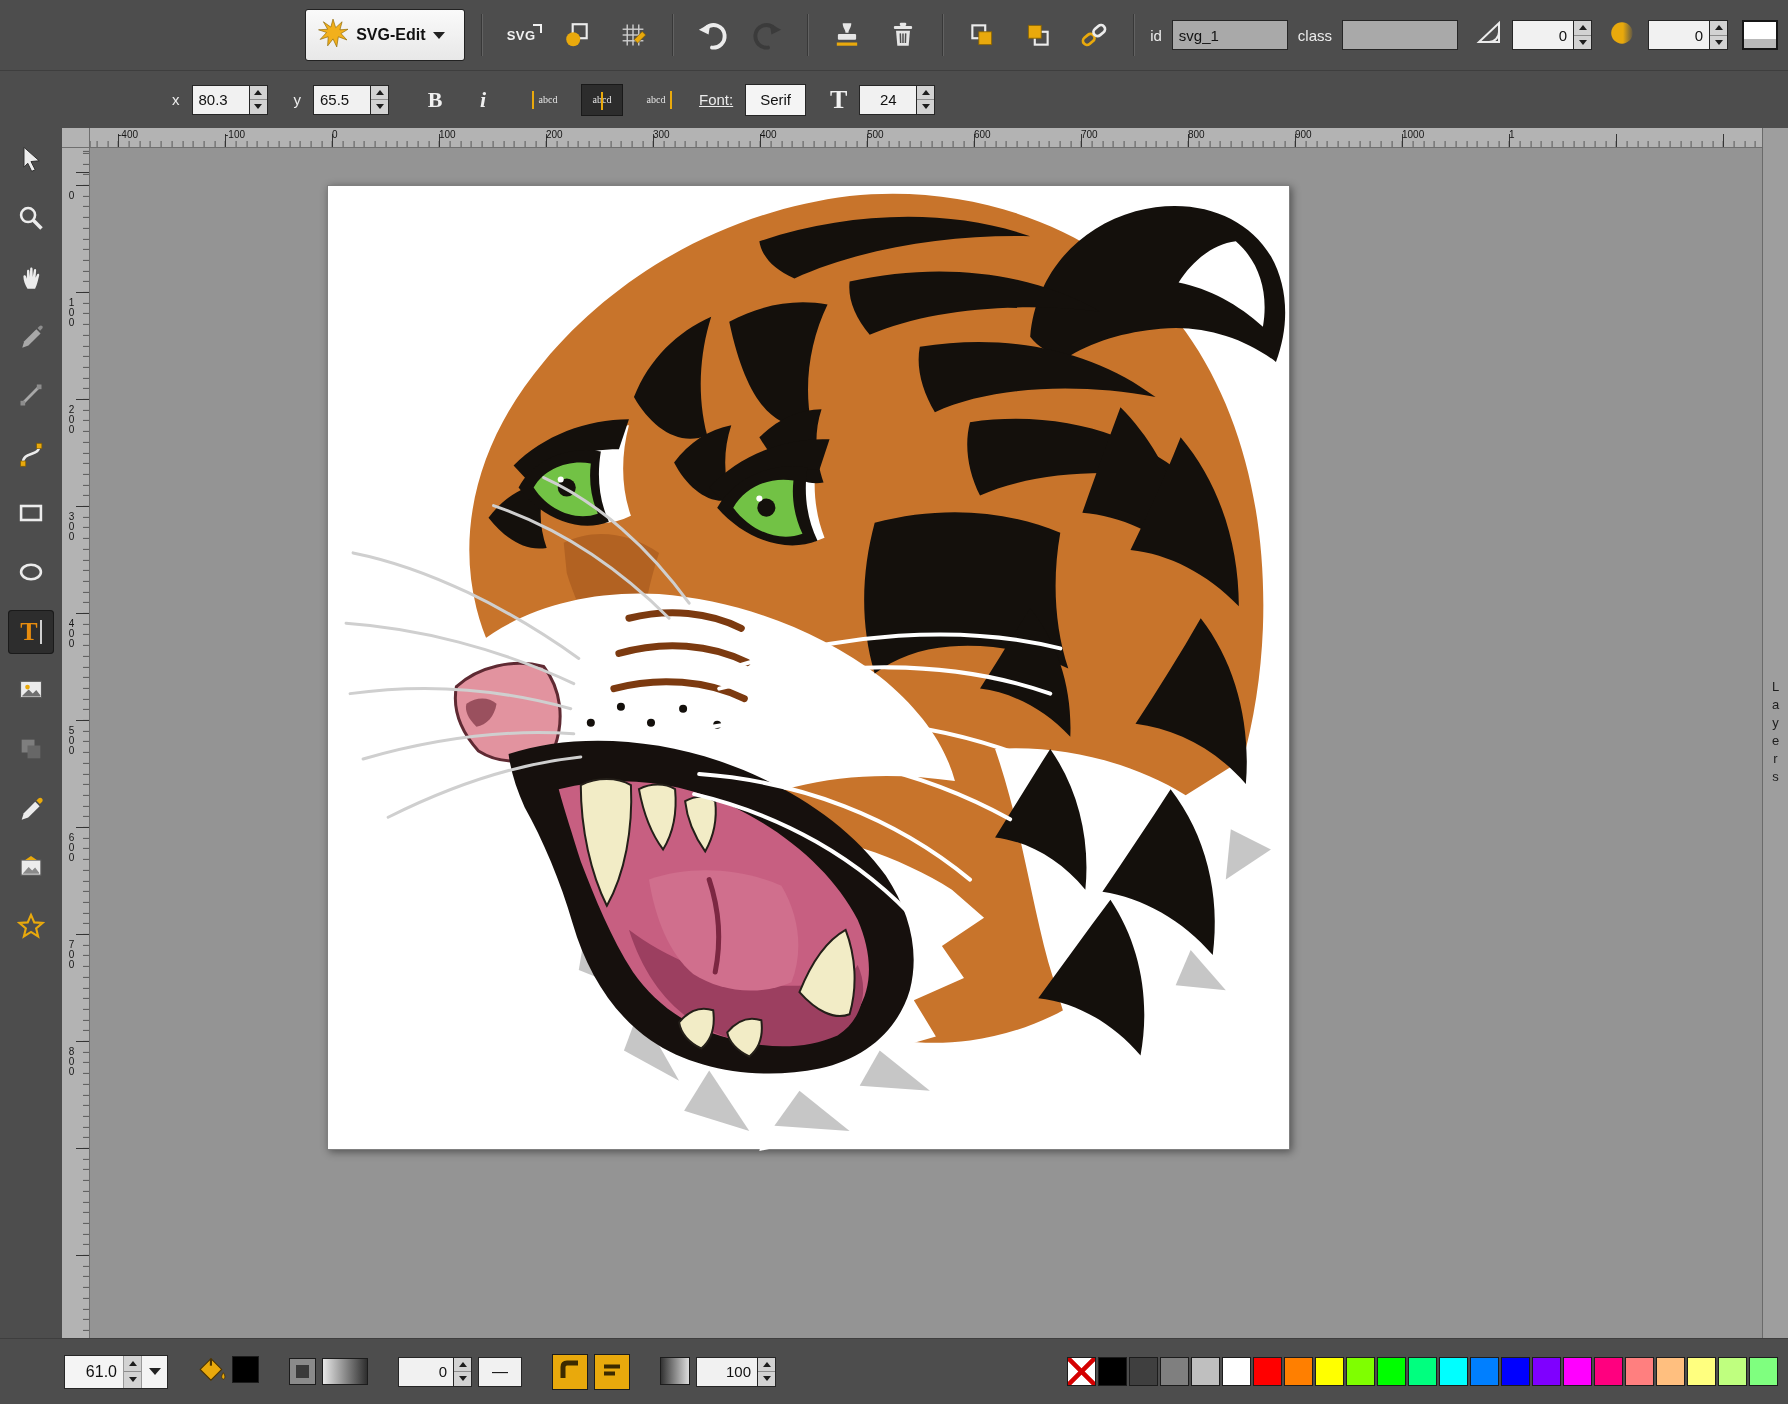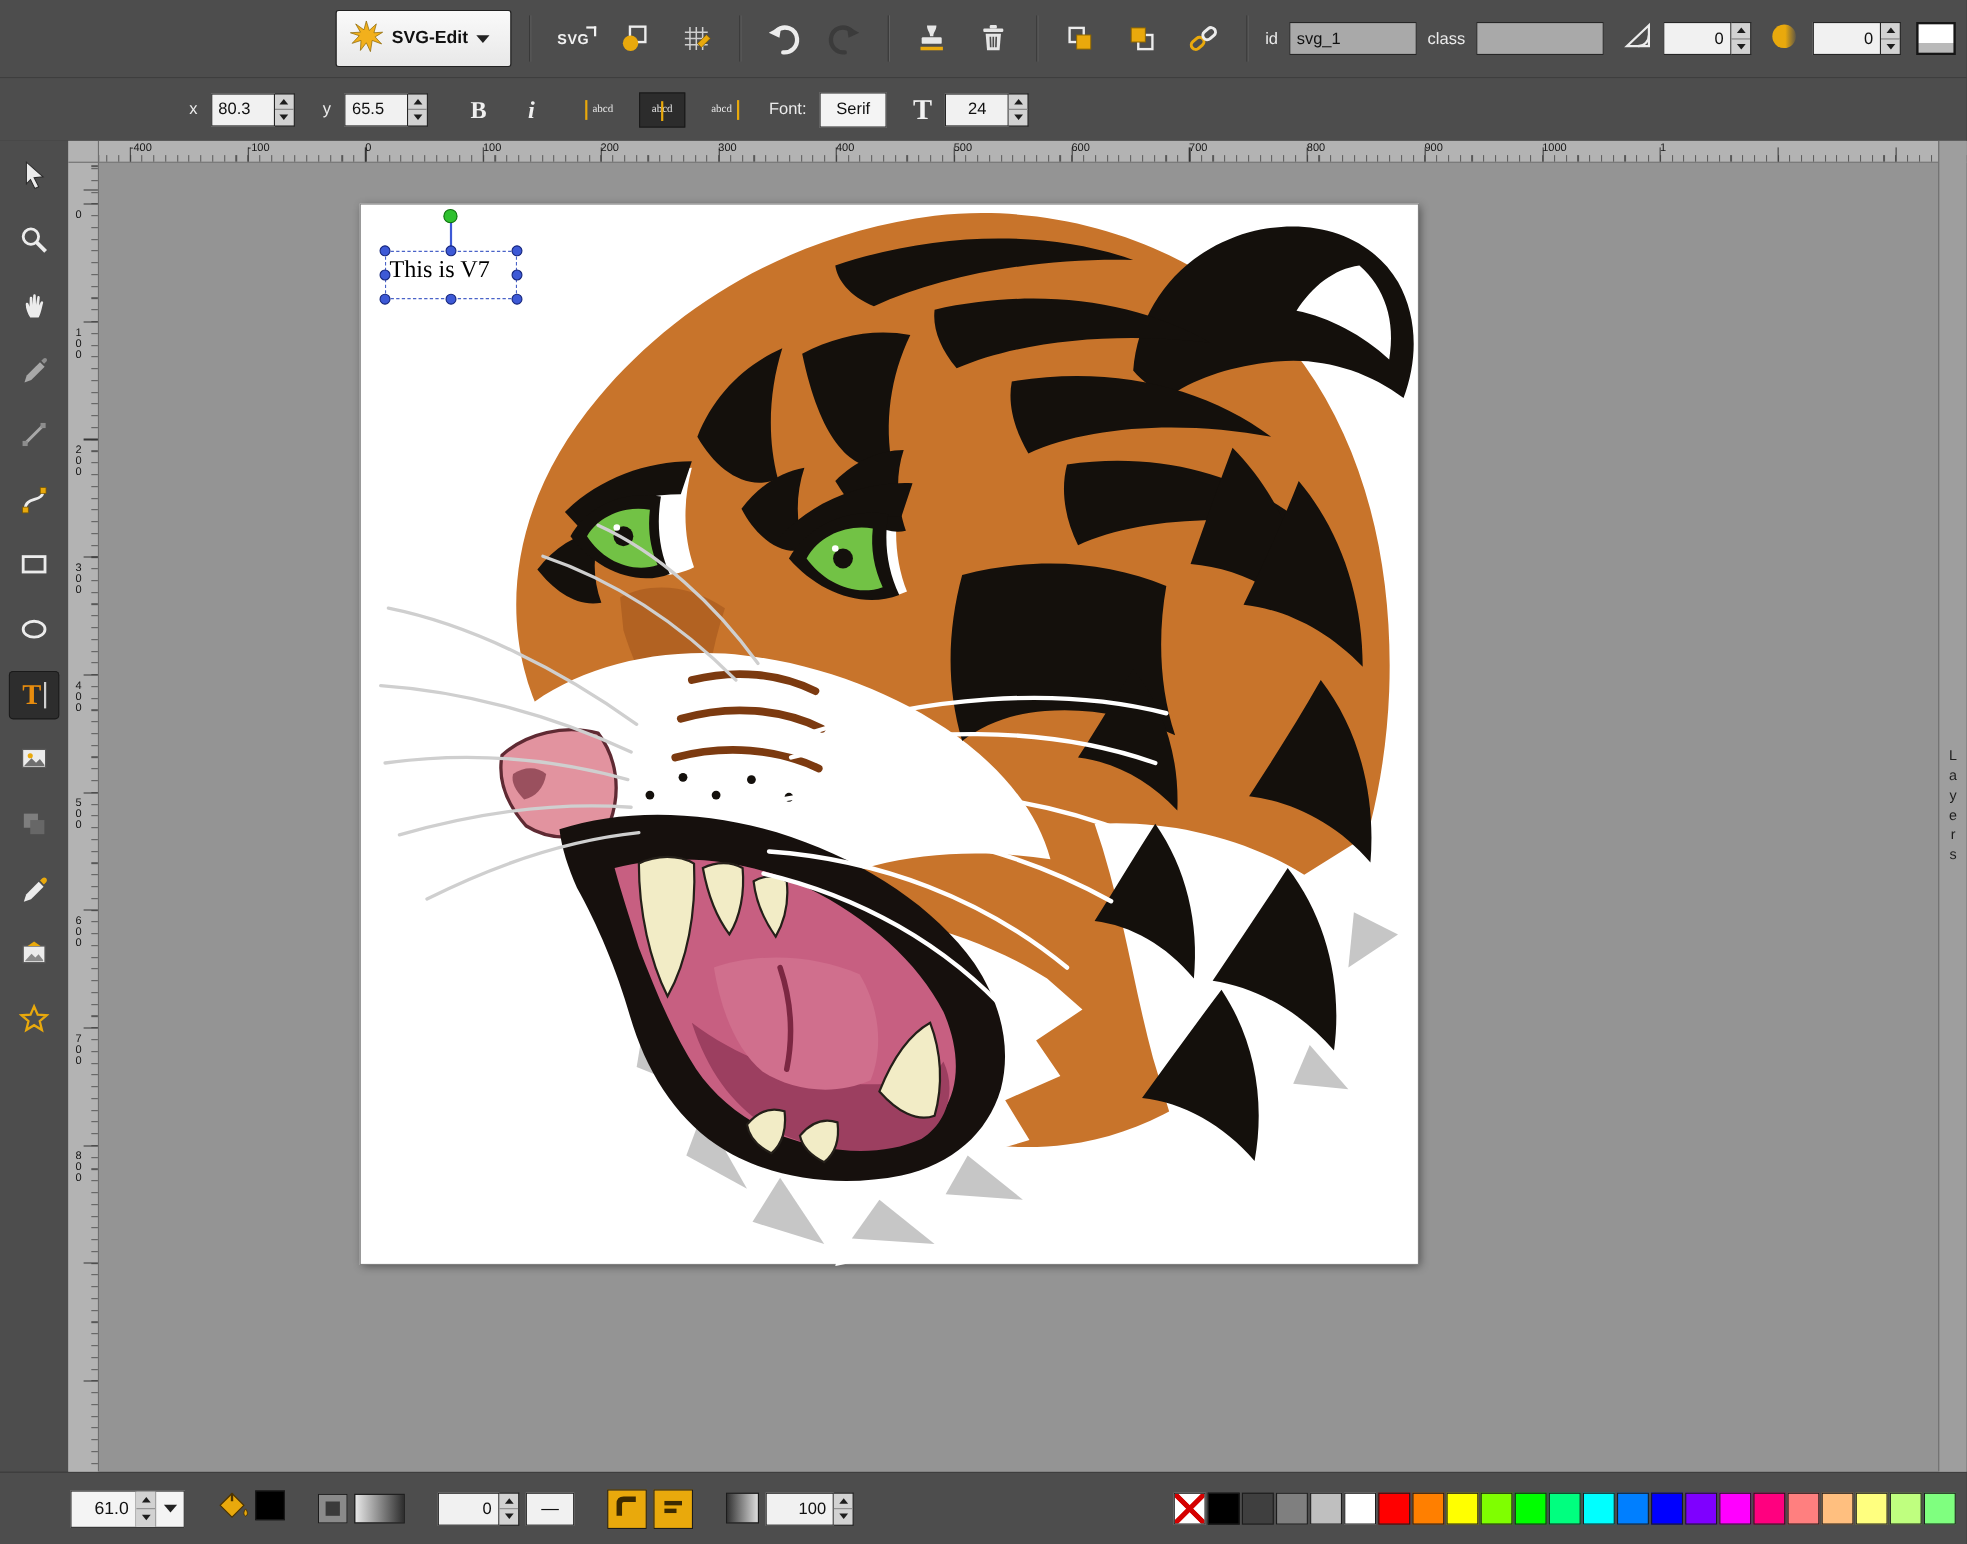--- a/index.html
+++ b/index.html
@@ -306,21 +306,21 @@
     </button>
     <button class="anchor-btn a-middle sel">
       <span class="bar"></span>
       <span>abcd</span>
     </button>
     <button class="anchor-btn a-end">
       <span class="bar"></span>
       <span>abcd</span>
     </button>
 
-    <span class="lbl" style="margin-left:10px;">Font:</span>
+    <span class="lbl" style="margin-left:10px;text-decoration:underline;">Font:</span>
     <button class="font-btn">Serif</button>
 
     <span class="tglyph-big" style="margin-left:12px;">T</span>
     <span class="field">
       <input class="tb-input in-num" style="text-align: center; width: 58px;" value="24">
       <span class="spin">
         <button>
             <i class="tri-up"></i>
           </button>
         <button>
@@ -559,35 +559,20 @@
           <g fill="none" stroke="#ffffff" stroke-width="4" stroke-linecap="round">
             <path d="M400,480 C510,445 630,435 730,460"></path>
             <path d="M390,500 C500,472 620,470 720,505"></path>
             <path d="M370,540 C480,520 600,530 700,570"></path>
             <path d="M372,560 C480,556 590,580 680,630"></path>
             <path d="M370,585 C470,592 565,628 640,690"></path>
             <path d="M365,605 C450,625 530,668 590,735"></path>
           </g>
         </svg>
 
-        <div class="sel-wrap">
-          <div class="rot-line"></div>
-          <div class="rot-handle"></div>
-          <div class="sel-box">
-            <div class="handle" style="left:-6px;top:-6px;"></div>
-            <div class="handle" style="left:50%;margin-left:-5px;top:-6px;"></div>
-            <div class="handle" style="right:-6px;top:-6px;"></div>
-            <div class="handle" style="left:-6px;top:50%;margin-top:-5px;"></div>
-            <div class="handle" style="right:-6px;top:50%;margin-top:-5px;"></div>
-            <div class="handle" style="left:-6px;bottom:-6px;"></div>
-            <div class="handle" style="left:50%;margin-left:-5px;bottom:-6px;"></div>
-            <div class="handle" style="right:-6px;bottom:-6px;"></div>
-          </div>
-          <span class="sel-text">This is V7</span>
-        </div>
       </div>
 
       <div class="layers-strip">
         <span class="layers-label">Layers</span>
       </div>
     </div>
   </div>
 
   <footer class="tb tb-bottom">
     <div class="fgroup">

